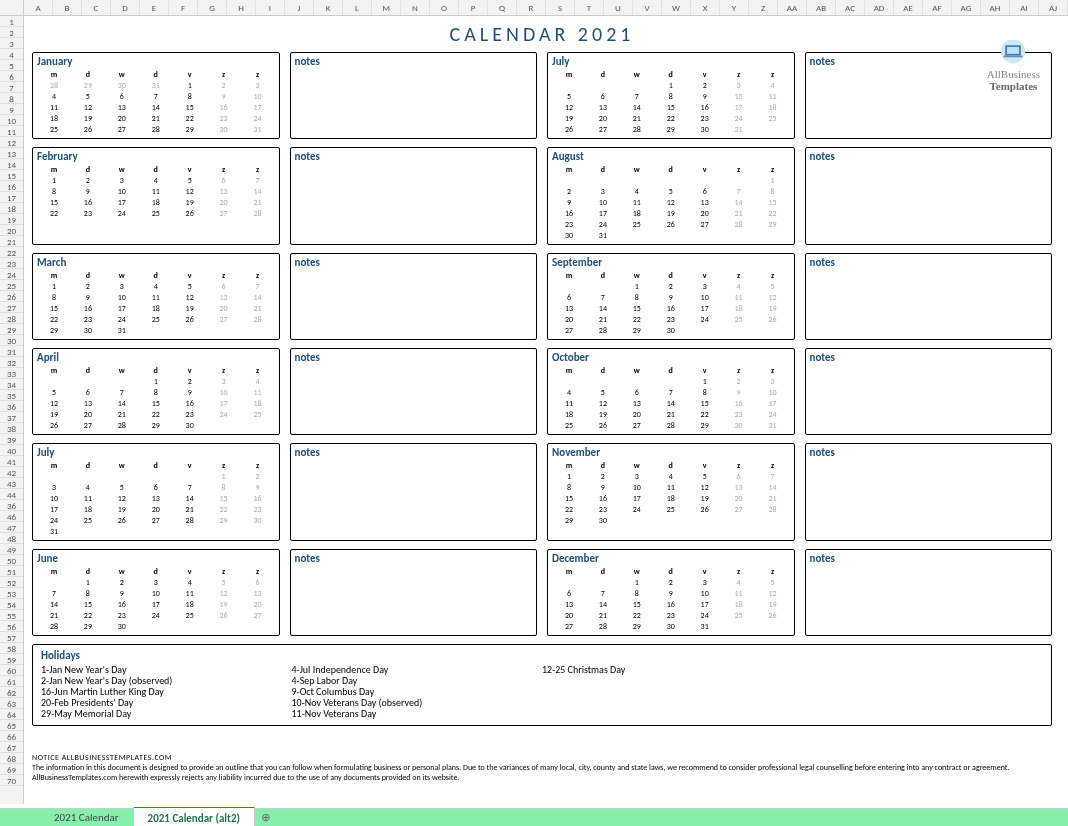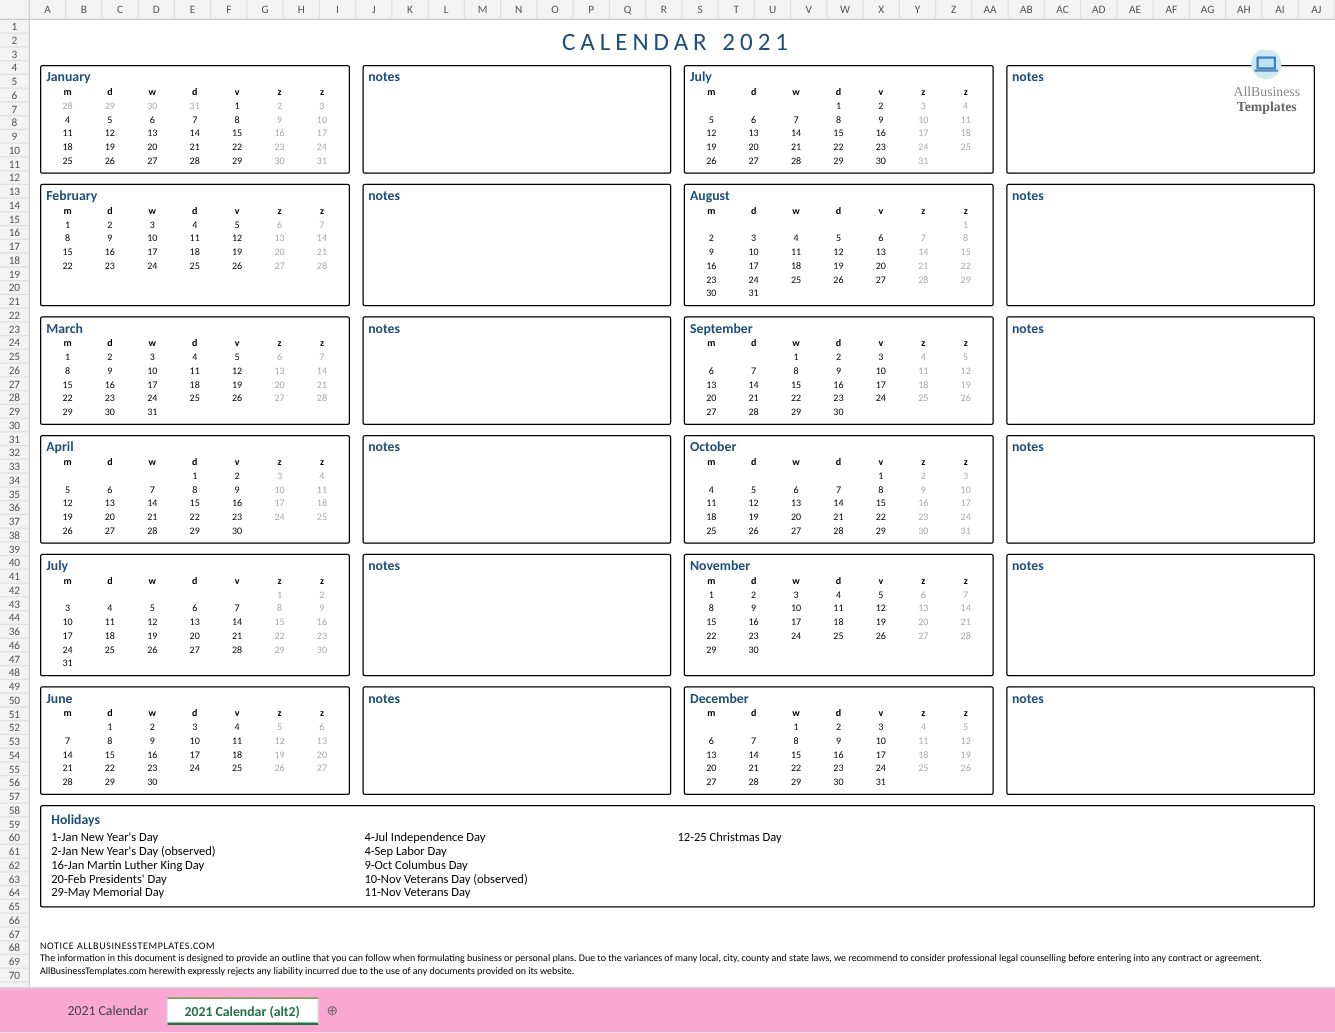--- a/index.html
+++ b/index.html
@@ -22,21 +22,21 @@
 .notes-label { color: #1f4e79; font-weight: bold; font-size: 11px; }
 .day-row { display: grid; grid-template-columns: repeat(7, 1fr); font-size: 8px; color: #000; }
 .day-row .hd { font-weight: bold; text-align: center; }
 .day-row .c { text-align: center; line-height: 11px; }
 .day-row .c.muted { color: #aaa; }
 .holidays-box { border: 1.5px solid #000; border-radius: 2px; margin-top: 8px; padding: 4px 8px 6px; }
 .hol-title { color: #1f4e79; font-weight: bold; font-size: 11px; margin-bottom: 2px; }
 .hol-cols { display: grid; grid-template-columns: 1fr 1fr 1fr 1fr; font-size: 10px; line-height: 11px; }
 .notice { font-size: 8px; color: #000; margin-top: 26px; }
 .notice .ntitle { text-transform: uppercase; letter-spacing: 0.5px; }
-.tabs { position: absolute; bottom: 0; left: 0; right: 0; height: 36px; background: #f9a8d4; border-top: 1px solid #ccc; display: flex; align-items: center; font-size: 11px; z-index: 20; }
+.tabs { position: absolute; bottom: 0; left: 0; right: 0; height: 18px; background: #86efac; border-top: 1px solid #ccc; display: flex; align-items: center; font-size: 11px; z-index: 20; }
 .tabs .spacer { width: 40px; }
 .tab { padding: 0 14px; height: 22px; line-height: 22px; border-right: 1px solid #ccc; color: #444; cursor: pointer; }
 .tab.active { background: #fff; color: #217346; font-weight: bold; border-top: 1px solid #4d7c0f; border-bottom: 2px solid #217346; }
 .add-sheet { width: 22px; height: 22px; text-align: center; line-height: 22px; color: #666; cursor: pointer; }
 .scrollbar-v { position: absolute; top: 16px; right: 0; width: 12px; bottom: 22px; background: #f0f0f0; border-left: 1px solid #ddd; }
 </style>
 </head>
 <body>
 
 <div class="col-headers">
@@ -994,21 +994,21 @@
         <div class="notes-label">notes</div>
       </div>
     </div>
 
   <div class="holidays-box">
     <div class="hol-title">Holidays</div>
     <div class="hol-cols" id="hol-cols">
         <div>
           <div>1-Jan  New Year's Day</div>
           <div>2-Jan  New Year's Day (observed)</div>
-          <div>16-Jan  Martin Luther King Day</div>
+          <div>16-Jun  Martin Luther King Day</div>
           <div>20-Feb  Presidents' Day</div>
           <div>29-May  Memorial Day</div>
         </div>
         <div>
           <div>4-Jul  Independence Day</div>
           <div>4-Sep  Labor Day</div>
           <div>9-Oct  Columbus Day</div>
           <div>10-Nov  Veterans Day (observed)</div>
           <div>11-Nov  Veterans Day</div>
         </div>

